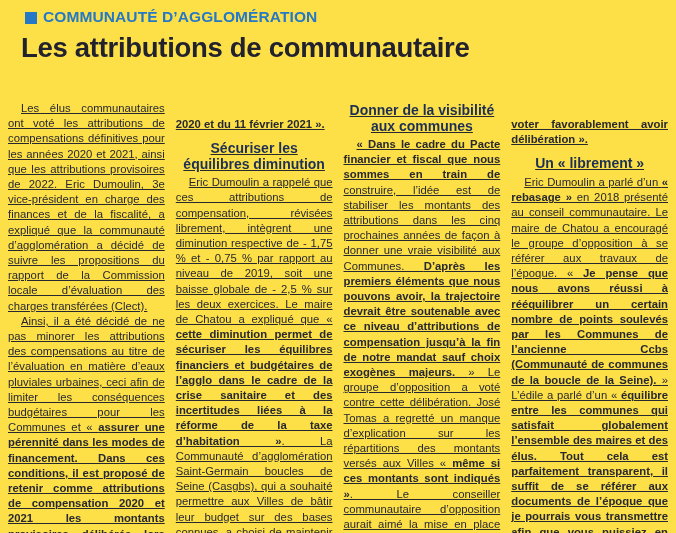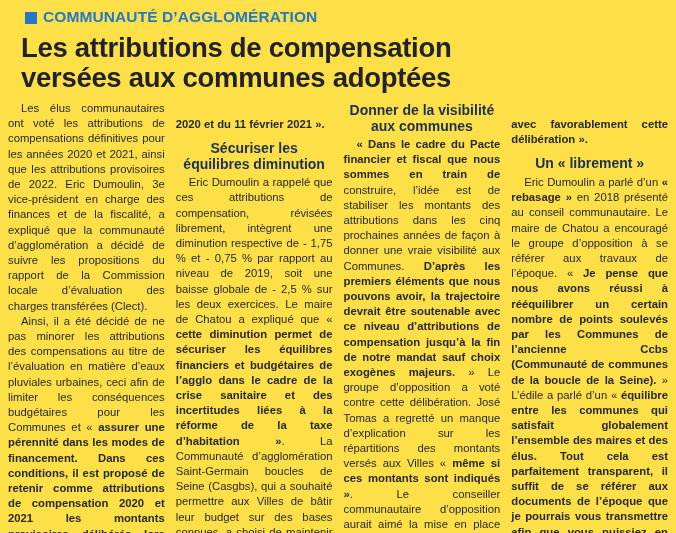--- a/index.html
+++ b/index.html
@@ -54,20 +54,21 @@
     display: flex;
     gap: 11px;
   }
   .col {
     flex: 1 1 0;
     min-width: 0;
     font-size: 11.3px;
     line-height: 15.2px;
     color: #28282f;
     text-align: justify;
+    text-decoration: underline;
   }
   .para { margin: 0; text-indent: 13px; }
   .para.cont { text-indent: 0; margin-top: 16px; }
   .b { font-weight: bold; }
   .subhead {
     font-size: 14px;
     line-height: 15.5px;
     font-weight: bold;
     color: #1d2f55;
     margin: 9px 0 3px 0;
@@ -78,22 +79,21 @@
 <body>
 
 <div class="page">
 
   <div class="kicker">
     <span class="kicker-square"></span>
     <span>COMMUNAUTÉ D’AGGLOMÉRATION</span>
   </div>
 
   <div class="headline">
-    <div>Les attributions de compensation</div>
-    <div>versées aux communes adoptées</div>
+    <div>Les attributions de communautaire</div>
   </div>
 
   <div class="cols">
 
     <div class="col">
       <p class="para"><span>Les élus communautaires ont voté les attributions de compensations définitives pour les années 2020 et 2021, ainsi que les attributions provisoires de 2022. Eric Dumoulin, 3e vice-président en charge des finances et de la fiscalité, a expliqué que la communauté d’agglomération a décidé de suivre les propositions du rapport de la Commission locale d’évaluation des charges transférées (Clect).</span></p>
       <p class="para"><span>Ainsi, il a été décidé de ne pas minorer les attributions des compensations au titre de l’évaluation en matière d’eaux pluviales urbaines, ceci afin de limiter les conséquences budgétaires pour les Communes et « </span><span class="b">assurer une pérennité dans les modes de financement. Dans ces conditions, il est proposé de retenir comme attributions de compensation 2020 et 2021 les montants provisoires délibérés lors des conseils communautaires du 10 décembre</span></p>
     </div>
 
     <div class="col">
@@ -101,20 +101,20 @@
       <h3 class="subhead">Sécuriser les équilibres diminution</h3>
       <p class="para"><span>Eric Dumoulin a rappelé que ces attributions de compensation, révisées librement, intègrent une diminution respective de - 1,75 % et - 0,75 % par rapport au niveau de 2019, soit une baisse globale de - 2,5 % sur les deux exercices. Le maire de Chatou a expliqué que « </span><span class="b">cette diminution permet de sécuriser les équilibres financiers et budgétaires de l’agglo dans le cadre de la crise sanitaire et des incertitudes liées à la réforme de la taxe d’habitation »</span><span>. La Communauté d’agglomération Saint-Germain boucles de Seine (Casgbs), qui a souhaité permettre aux Villes de bâtir leur budget sur des bases connues, a choisi de maintenir en 2022 le montant des attributions de compensation de 2021.</span></p>
     </div>
 
     <div class="col">
       <h3 class="subhead" style="margin-top:2px;">Donner de la visibilité aux communes</h3>
       <p class="para"><span class="b">« Dans le cadre du Pacte financier et fiscal que nous sommes en train de </span><span>construire, l’idée est de stabiliser les montants des attributions dans les cinq prochaines années de façon à donner une vraie visibilité aux Communes. </span><span class="b">D’après les premiers éléments que nous pouvons avoir, la trajectoire devrait être soutenable avec ce niveau d’attributions de compensation jusqu’à la fin de notre mandat sauf choix exogènes majeurs. </span><span>» Le groupe d’opposition a voté contre cette délibération. José Tomas a regretté un manque d’explication sur les répartitions des montants versés aux Villes « </span><span class="b">même si ces montants sont indiqués »</span><span>. Le conseiller communautaire d’opposition aurait aimé la mise en place d’une « </span></p>
     </div>
 
     <div class="col">
-      <p class="para cont"><span class="b">avec favorablement cette délibération ».</span></p>
+      <p class="para cont"><span class="b">voter favorablement avoir délibération ».</span></p>
       <h3 class="subhead">Un « librement »</h3>
       <p class="para"><span>Eric Dumoulin a parlé d’un </span><span class="b">« rebasage »</span><span> en 2018 présenté au conseil communautaire. Le maire de Chatou a encouragé le groupe d’opposition à se référer aux travaux de l’époque. « </span><span class="b">Je pense que nous avons réussi à rééquilibrer un certain nombre de points soulevés par les Communes de l’ancienne Ccbs (Communauté de communes de la boucle de la Seine). </span><span>» L’édile a parlé d’un « </span><span class="b">équilibre entre les communes qui satisfait globalement l’ensemble des maires et des élus. Tout cela est parfaitement transparent, il suffit de se référer aux documents de l’époque que je pourrais vous transmettre afin que vous puissiez en avoir connaissance ».</span></p>
 
     </div>
 
   </div>
 </div>
 
 </body></html>

